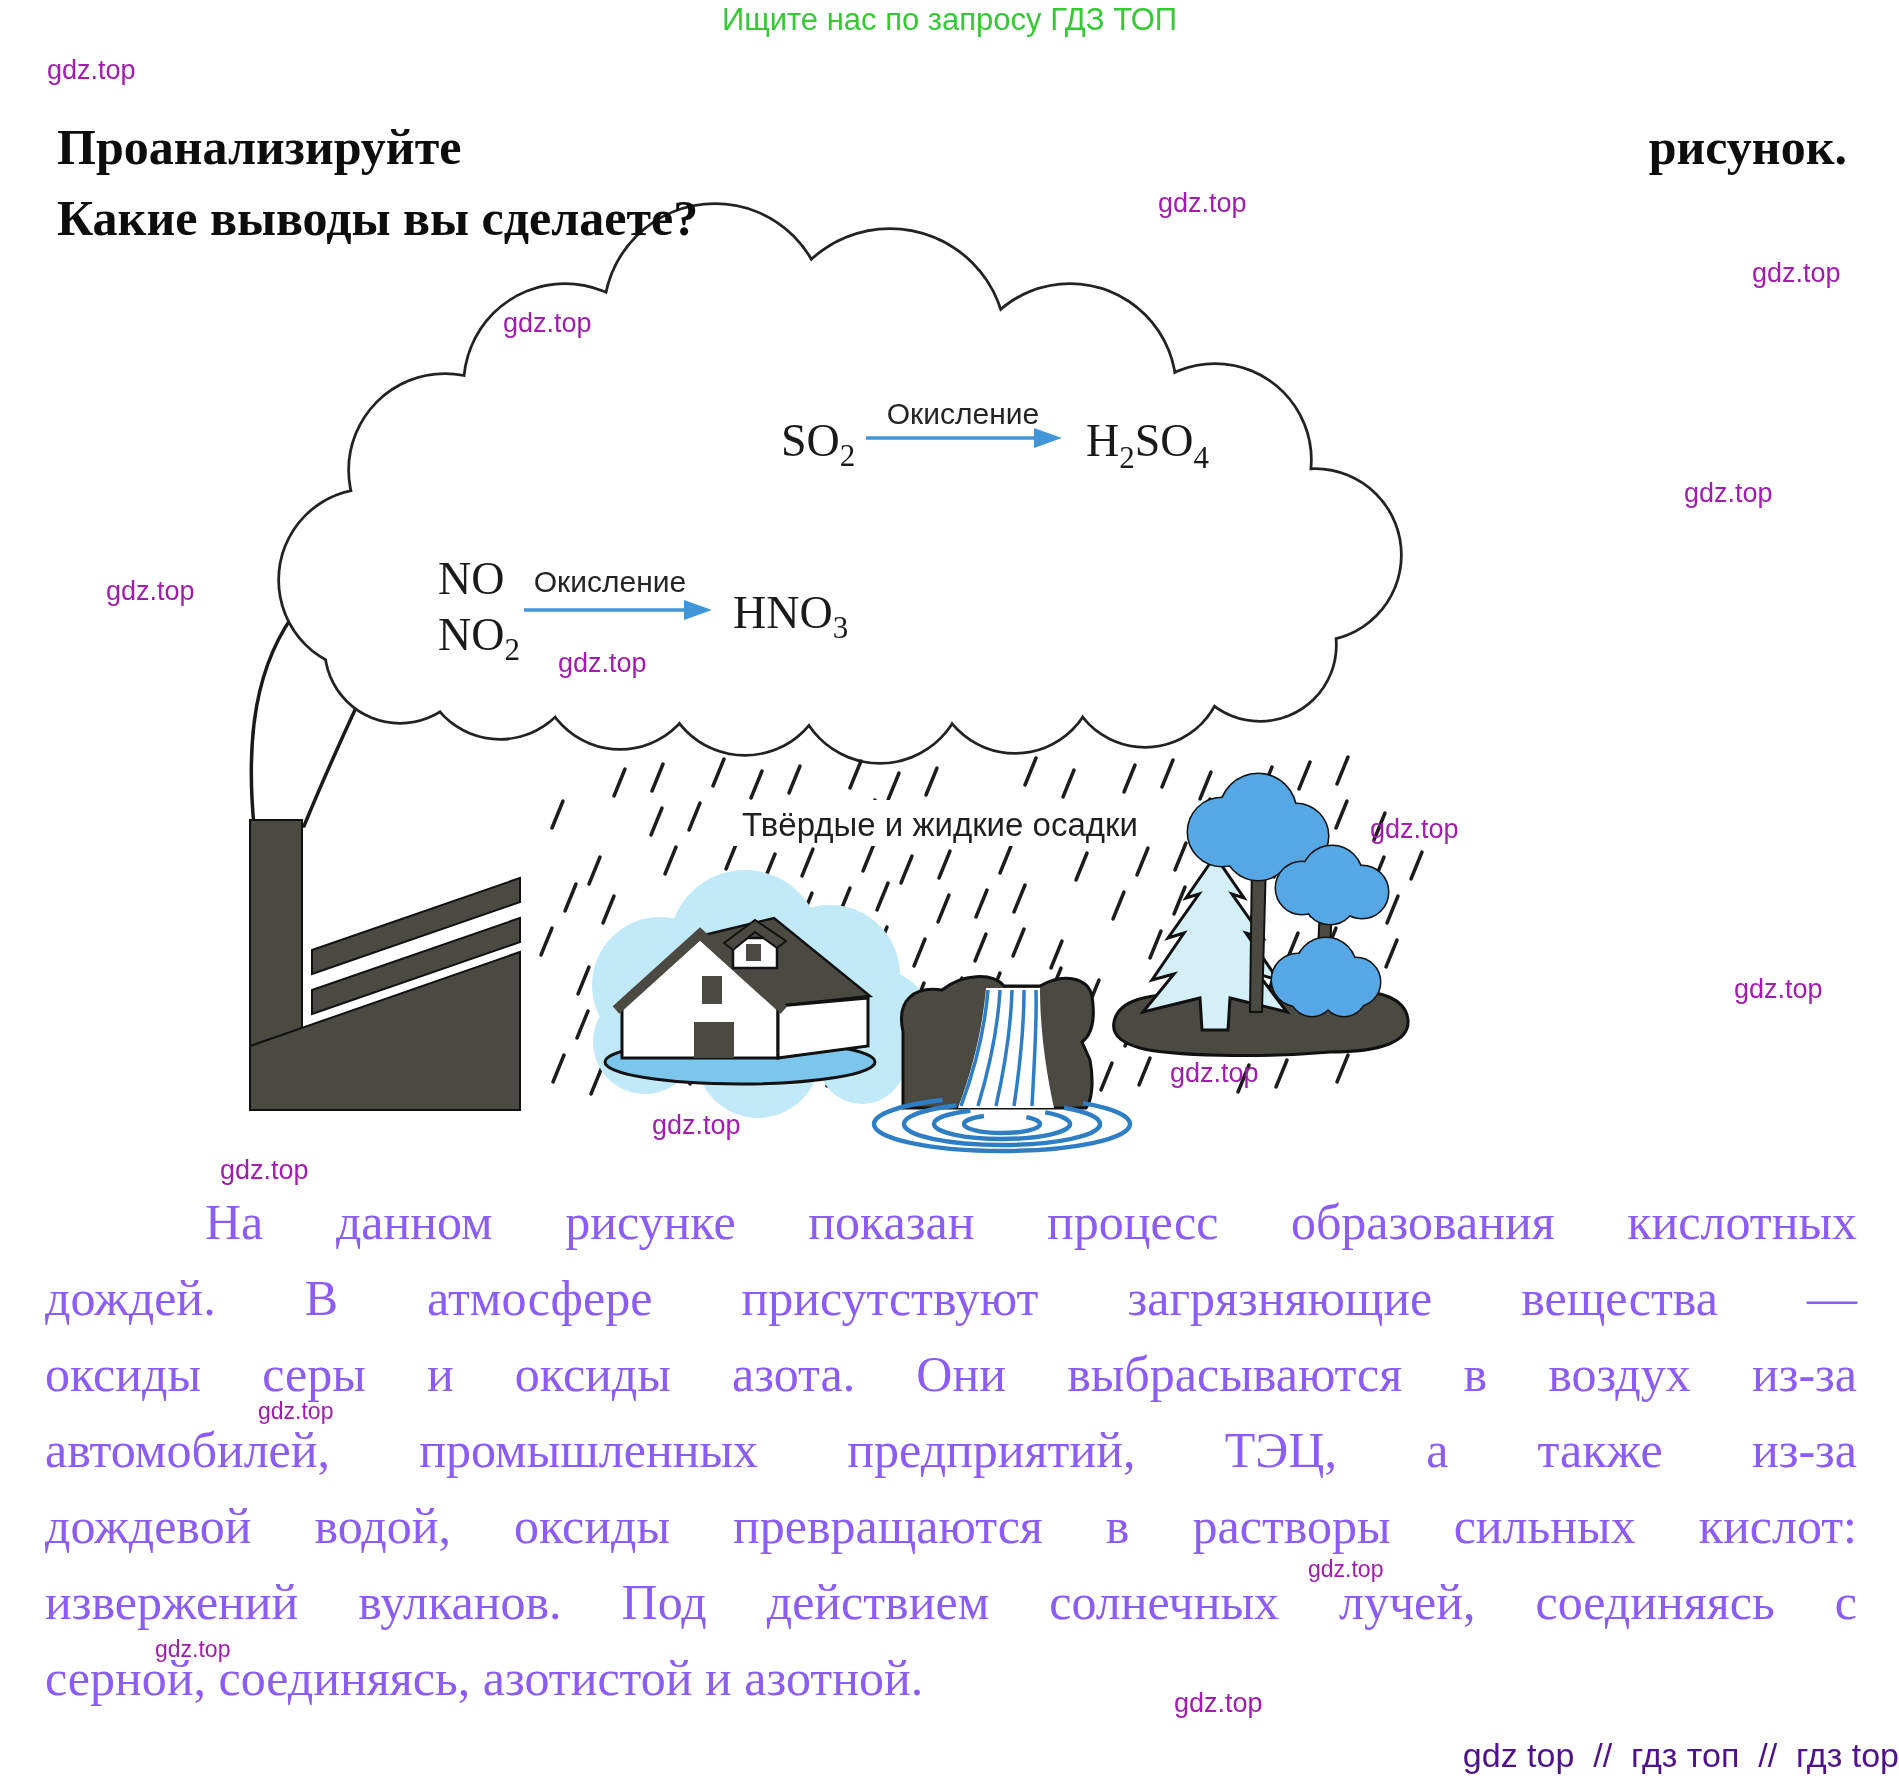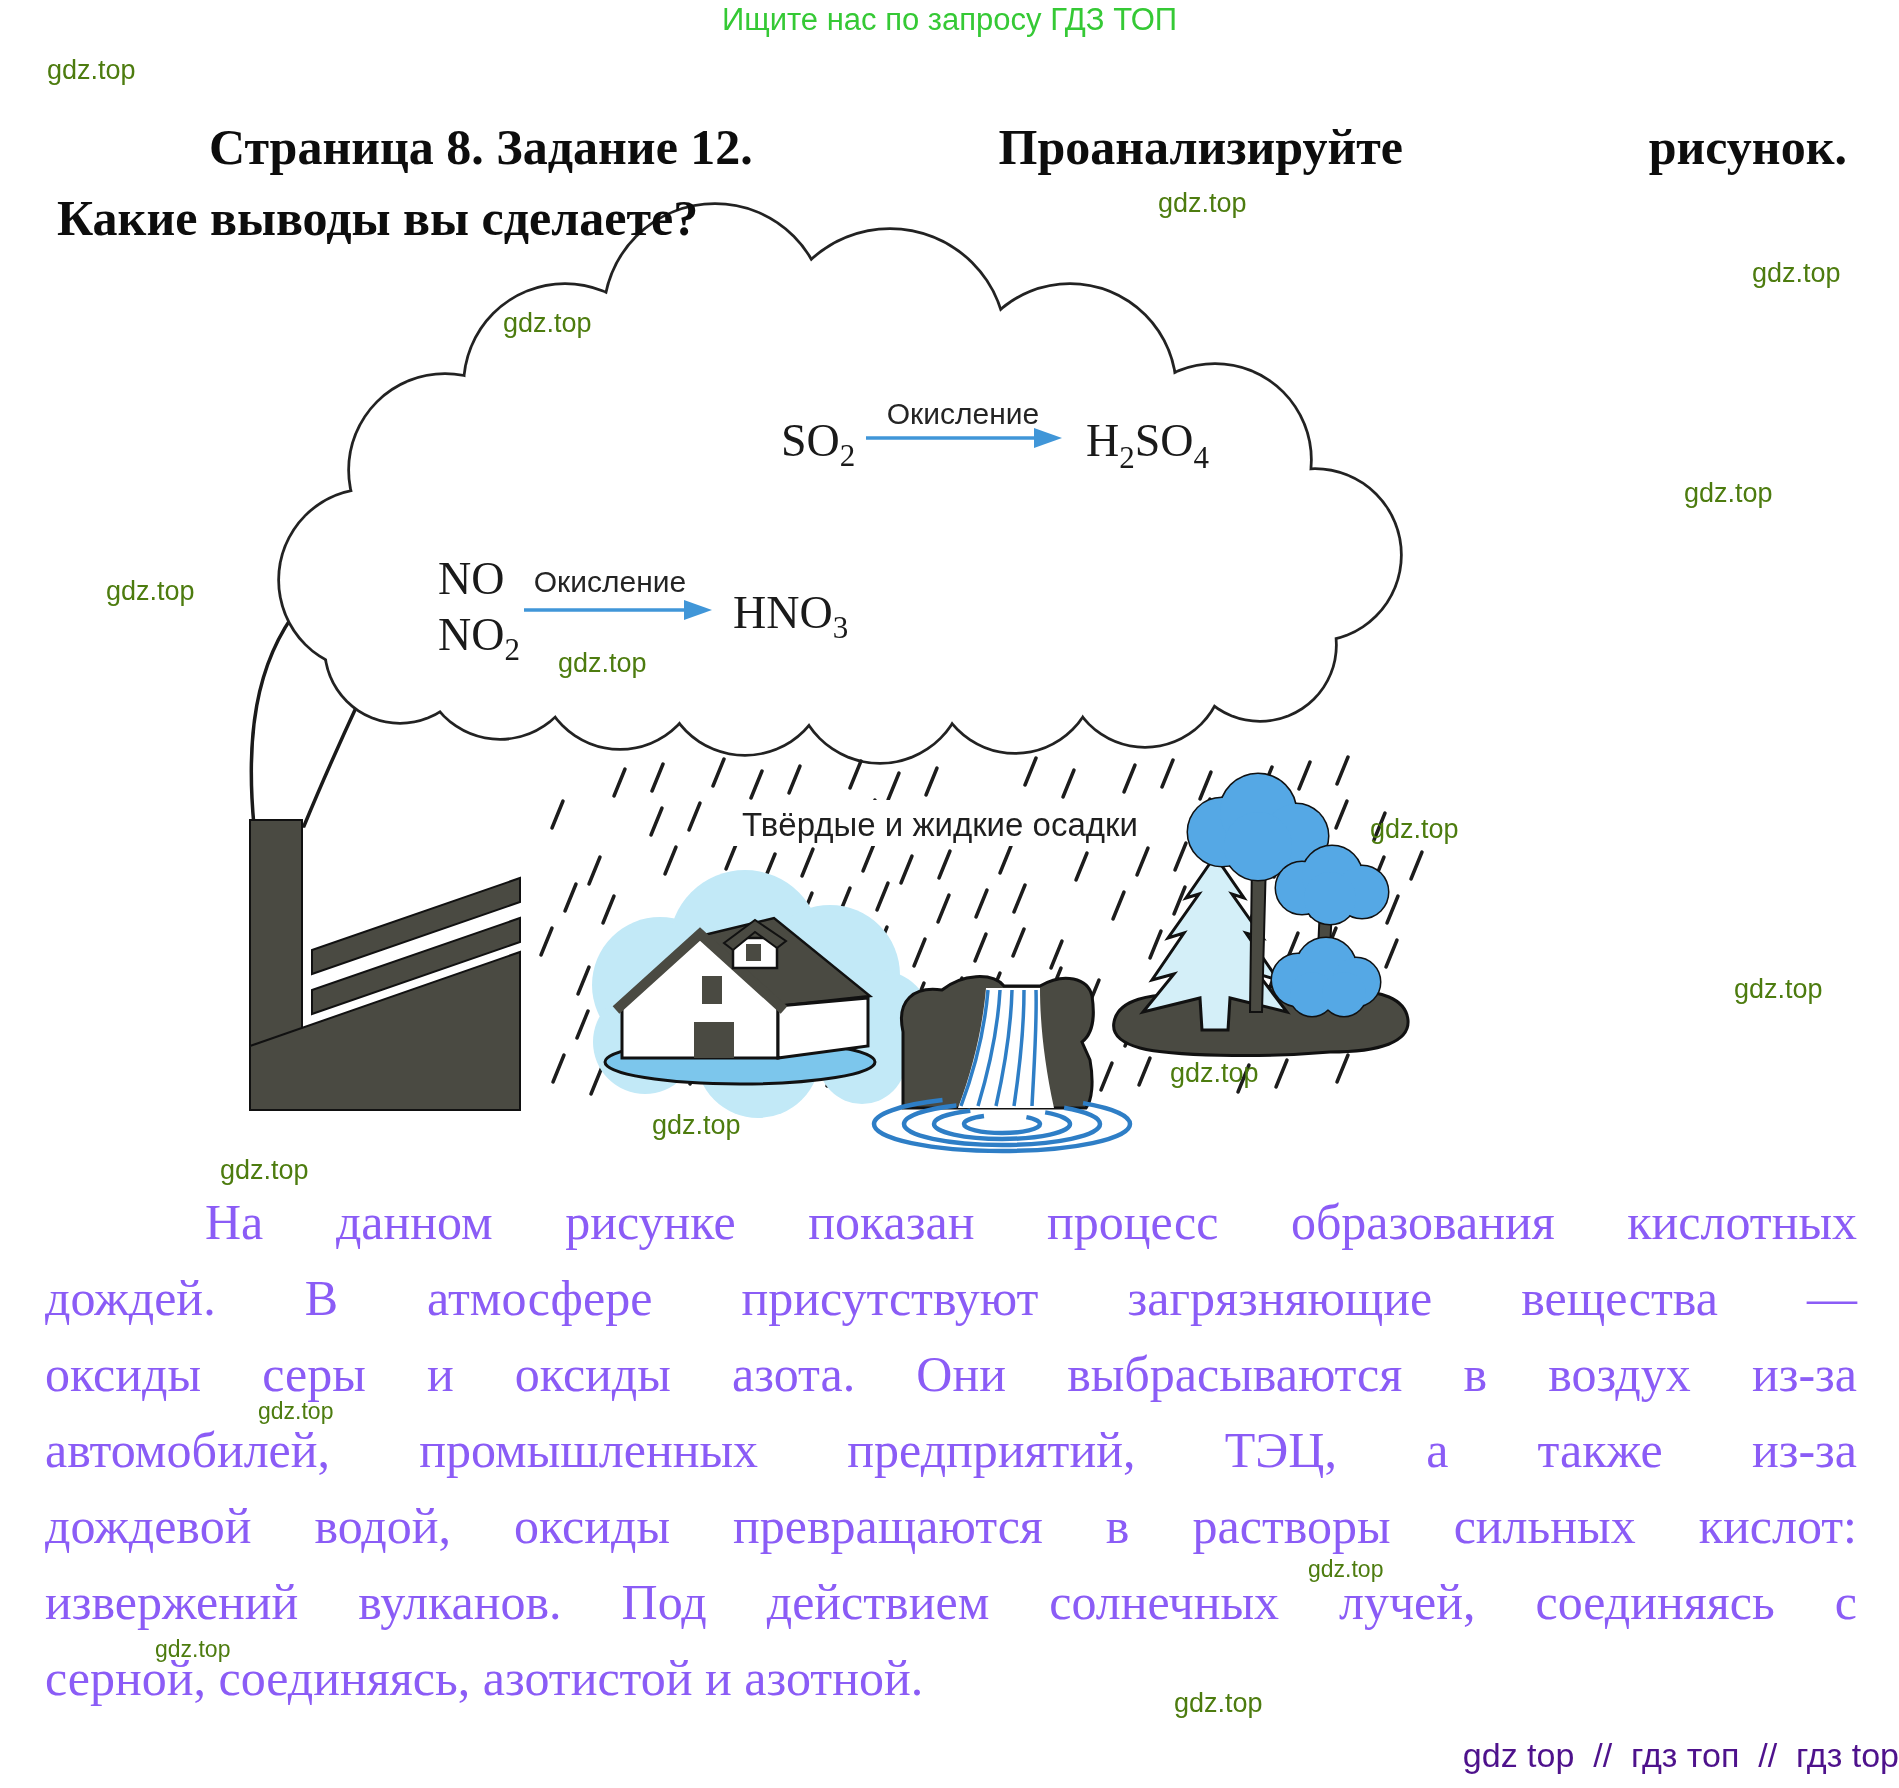--- a/index.html
+++ b/index.html
@@ -1,20 +1,20 @@
 <!DOCTYPE html>
 <html style="--dark: #4a4a42; --arrow: #4096d8; --canopy: #55a8e5; --spruce: #d4eff8; --puff: #c2e9f7; --pool: #7cc6ec; --ripple: #2e7ec6;"><head>
 <meta charset="utf-8">
 <style>
   html,body{margin:0;padding:0;background:#fff;}
   .page{position:relative;width:1899px;height:1788px;background:#ffffff;overflow:hidden;
         font-family:"Liberation Serif",serif;}
   .promo{position:absolute;top:2px;left:0;width:100%;text-align:center;
          font-family:"Liberation Sans",sans-serif;font-size:31px;color:#35c935;z-index:3;}
-  .wm{position:absolute;font-family:"Liberation Sans",sans-serif;color:#4d7c0f;z-index:4;white-space:nowrap;}
+  .wm{position:absolute;font-family:"Liberation Sans",sans-serif;color:#a21caf;z-index:4;white-space:nowrap;}
   .title{position:absolute;left:57px;top:112px;width:1790px;font-weight:bold;font-size:50px;
          line-height:71px;color:#0d0d0d;z-index:3;}
   .t1{display:flex;justify-content:space-between;}
   .t1 .ind{margin-left:152px;}
   .para{position:absolute;left:45px;top:1184px;width:1812px;font-size:50px;line-height:76px;
         color:#8b5cf6;z-index:3;}
   .pjust{text-align:justify;text-align-last:justify;}
   .indent{text-indent:160px;}
   .footer{position:absolute;top:1736px;left:0;width:100%;text-align:right;
           font-family:"Liberation Sans",sans-serif;font-size:34px;color:#4e128c;
@@ -27,21 +27,20 @@
 </style>
 </head>
 <body>
 
 <div class="page">
 
   <div class="promo">Ищите нас по запросу ГДЗ ТОП</div>
 
   <div class="title">
     <div class="t1">
-      <span class="ind">Страница 8. Задание 12.</span>
       <span>Проанализируйте</span>
       <span>рисунок.</span>
     </div>
     <div>Какие выводы вы сделаете?</div>
   </div>
 
   <svg class="diagram" width="1899" height="1788" viewBox="0 0 1899 1788">
 
     <path d="M 254 826 C 246 740 254 664 300 606 C 324 574 362 556 410 560 L 422 568 C 396 626 356 700 304 826 Z" fill="#ffffff" stroke="#1a1a1a" stroke-width="3.5"></path>
 

